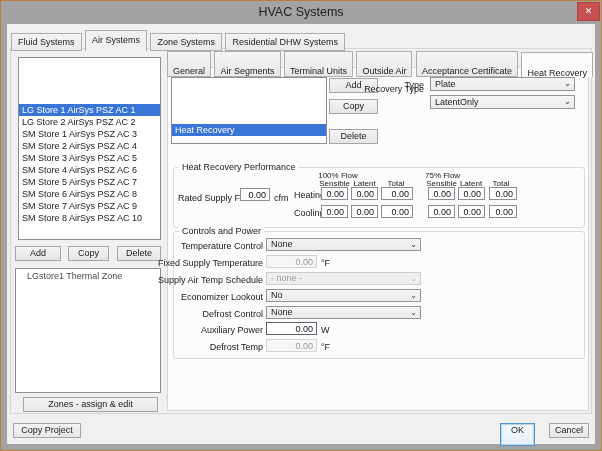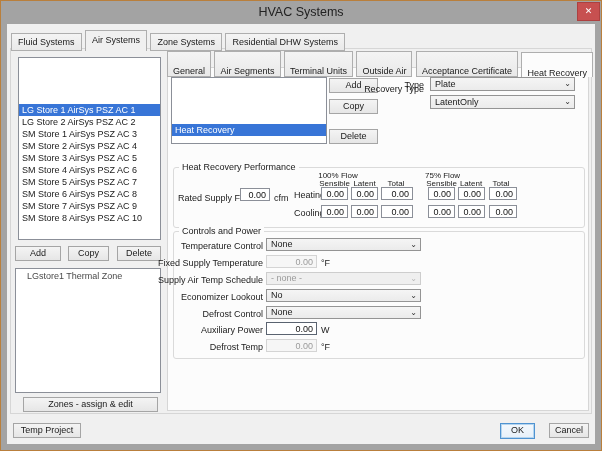--- a/index.html
+++ b/index.html
@@ -199,17 +199,17 @@
     </div>
 
     <div class="lbl r" style="left:36px; top:301px; width:220px;">Auxiliary Power</div>
     <input class="tbox strong" style="left: 259px; top: 298px; width: 51px; height: 13px;" value="0.00">
     <div class="lbl" style="left:314px; top:301px;">W</div>
 
     <div class="lbl r" style="left:36px; top:318px; width:220px;">Defrost Temp</div>
     <input class="tbox dis" style="left: 259px; top: 315px; width: 51px; height: 13px;" value="0.00">
     <div class="lbl" style="left:314px; top:318px;">°F</div>
 
-    <div class="btn" style="left:6px; top:399px; width:68px; height:15px; line-height:13px;">Temp Project</div>
-    <div class="btn default" style="left:493px; top:399px; width:35px; height:16px; line-height:13px;">OK</div>
+    <div class="btn" style="left:6px; top:399px; width:68px; height:15px; line-height:13px;">Copy Project</div>
+    <div class="btn default" style="left:493px; top:399px; width:35px; height:23px; line-height:13px;">OK</div>
     <div class="btn" style="left:542px; top:399px; width:40px; height:15px; line-height:13px;">Cancel</div>
   </div>
 </div>
 
 </body></html>

